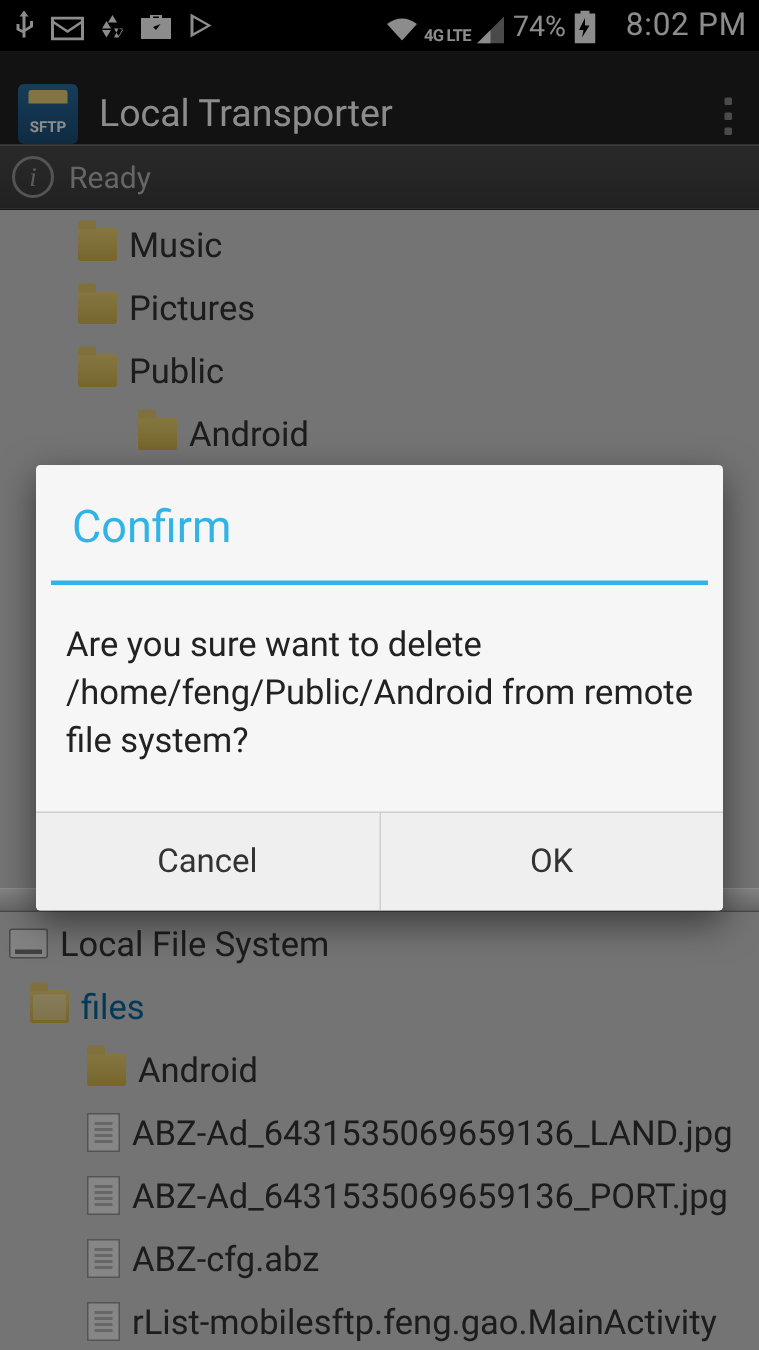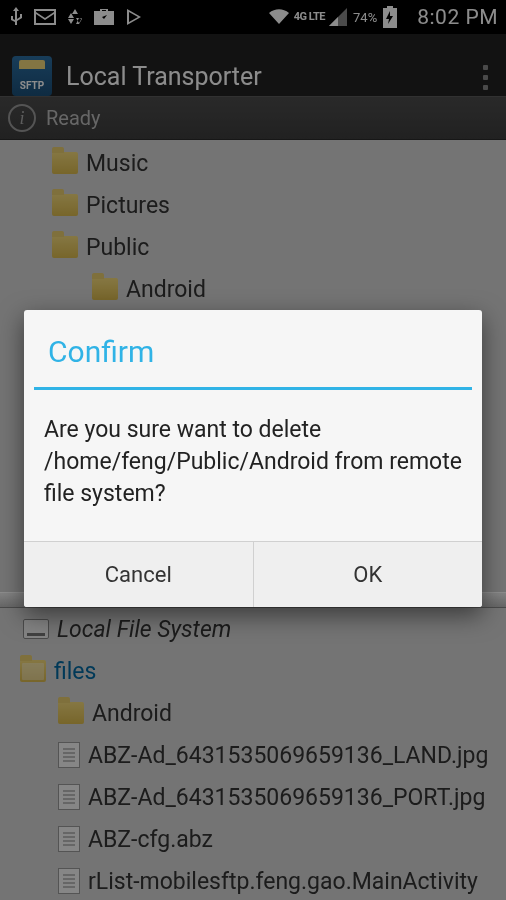--- a/index.html
+++ b/index.html
@@ -15,24 +15,24 @@
   .status-bar {
     height: 34px;
     background: #000;
     color: #fff;
     display: flex;
     align-items: center;
     justify-content: space-between;
     padding: 0 8px;
     font-size: 18px;
   }
-  .status-left, .status-right { display: flex; align-items: center; gap: 10px; }
+  .status-left, .status-right { display: flex; align-items: flex-end; gap: 10px; }
   .status-right { gap: 4px; }
   .status-icon { display: inline-flex; align-items: center; }
-  .status-pct { font-size: 13px; margin: 0 2px; }
+  .status-pct { font-size: 19px; margin: 0 2px; }
   .status-time { font-size: 21px; letter-spacing: 0.5px; margin-left: 16px; }
 
   
   .title-bar {
     height: 62px;
     background: #222;
     color: #eee;
     display: flex;
     align-items: flex-end;
     padding: 0 12px;
@@ -90,21 +90,21 @@
   }
   .row{
     display:flex; align-items:center;
     height:42px;
     gap:8px;
     white-space:nowrap;
     overflow:hidden;
   }
   .indent-1{ padding-left:52px;}
   .indent-2{ padding-left:92px;}
-  .indent-0b{ padding-left:23px;font-style:italic;}
+  .indent-0b{ padding-left:6px;}
   .indent-1b{ padding-left:20px;}
   .indent-2b{ padding-left:58px;}
   .folder-icon{
     width:26px;height:22px;background:linear-gradient(#f3d97a,#d9b94e);
     border-radius:2px; position:relative; flex:0 0 auto;
   }
   .folder-icon::before{
     content:"";position:absolute;top:-5px;left:0;width:12px;height:6px;
     background:#e7cd6e;border-radius:2px 2px 0 0;
   }

